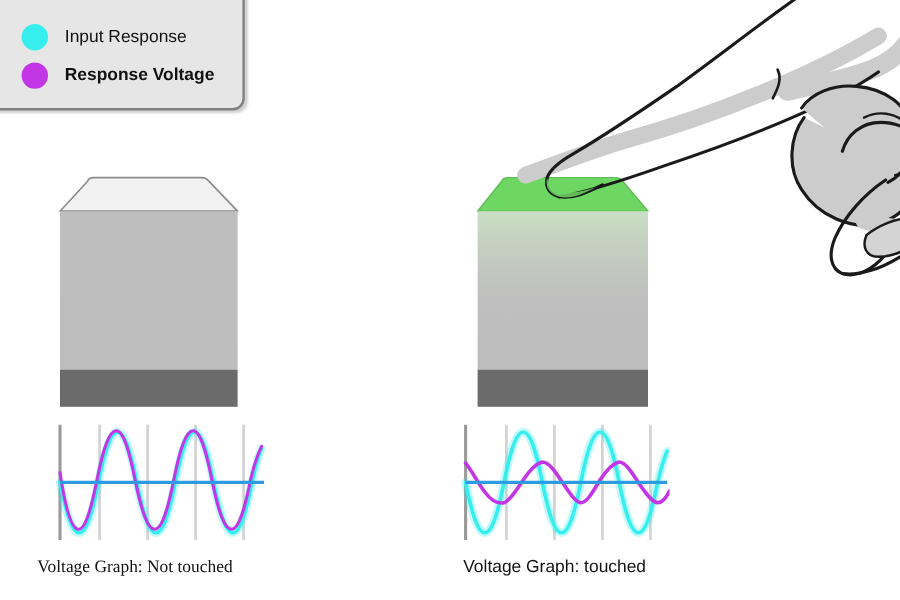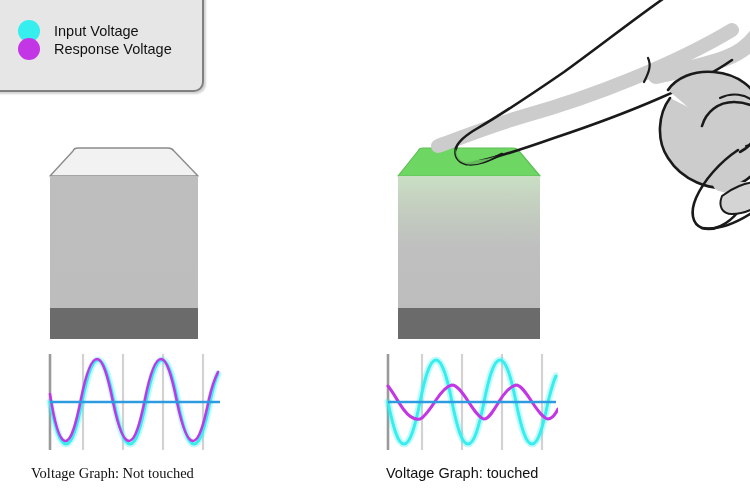--- a/index.html
+++ b/index.html
@@ -28,21 +28,21 @@
     box-sizing: border-box;
     box-shadow: 2px 2px 2px rgba(0,0,0,0.18);
   }
   .legend-row {
     position: absolute;
     left: 30px;
     display: flex;
     align-items: center;
   }
   #legend-row-input  { top: 30px; }
-  #legend-row-resp   { top: 48px; }
+  #legend-row-resp   { top: 62px; font-weight: bold; }
   .legend-swatch {
     width: 22px;
     height: 22px;
     border-radius: 50%;
     flex: 0 0 auto;
   }
   .legend-label {
     margin-left: 14px;
     font-size: 14.5px;
     color: #111111;
@@ -87,21 +87,21 @@
     width: 340px;
     height: 240px;
   }
 </style>
 </head>
 <body>
 
 <div id="legend-box" style="background: rgb(230, 230, 230); border-color: rgb(128, 128, 128);">
   <div class="legend-row" id="legend-row-input">
     <span class="legend-swatch" style="background: rgb(54, 238, 238);"></span>
-    <span class="legend-label">Input Voltage</span>
+    <span class="legend-label">Input Response</span>
   </div>
   <div class="legend-row" id="legend-row-resp">
     <span class="legend-swatch" style="background: rgb(195, 54, 230);"></span>
     <span class="legend-label">Response Voltage</span>
   </div>
 </div>
 
 <div class="device" id="device-left">
   <svg width="170" height="200" viewBox="0 0 170 200" xmlns="http://www.w3.org/2000/svg">
     <defs>

